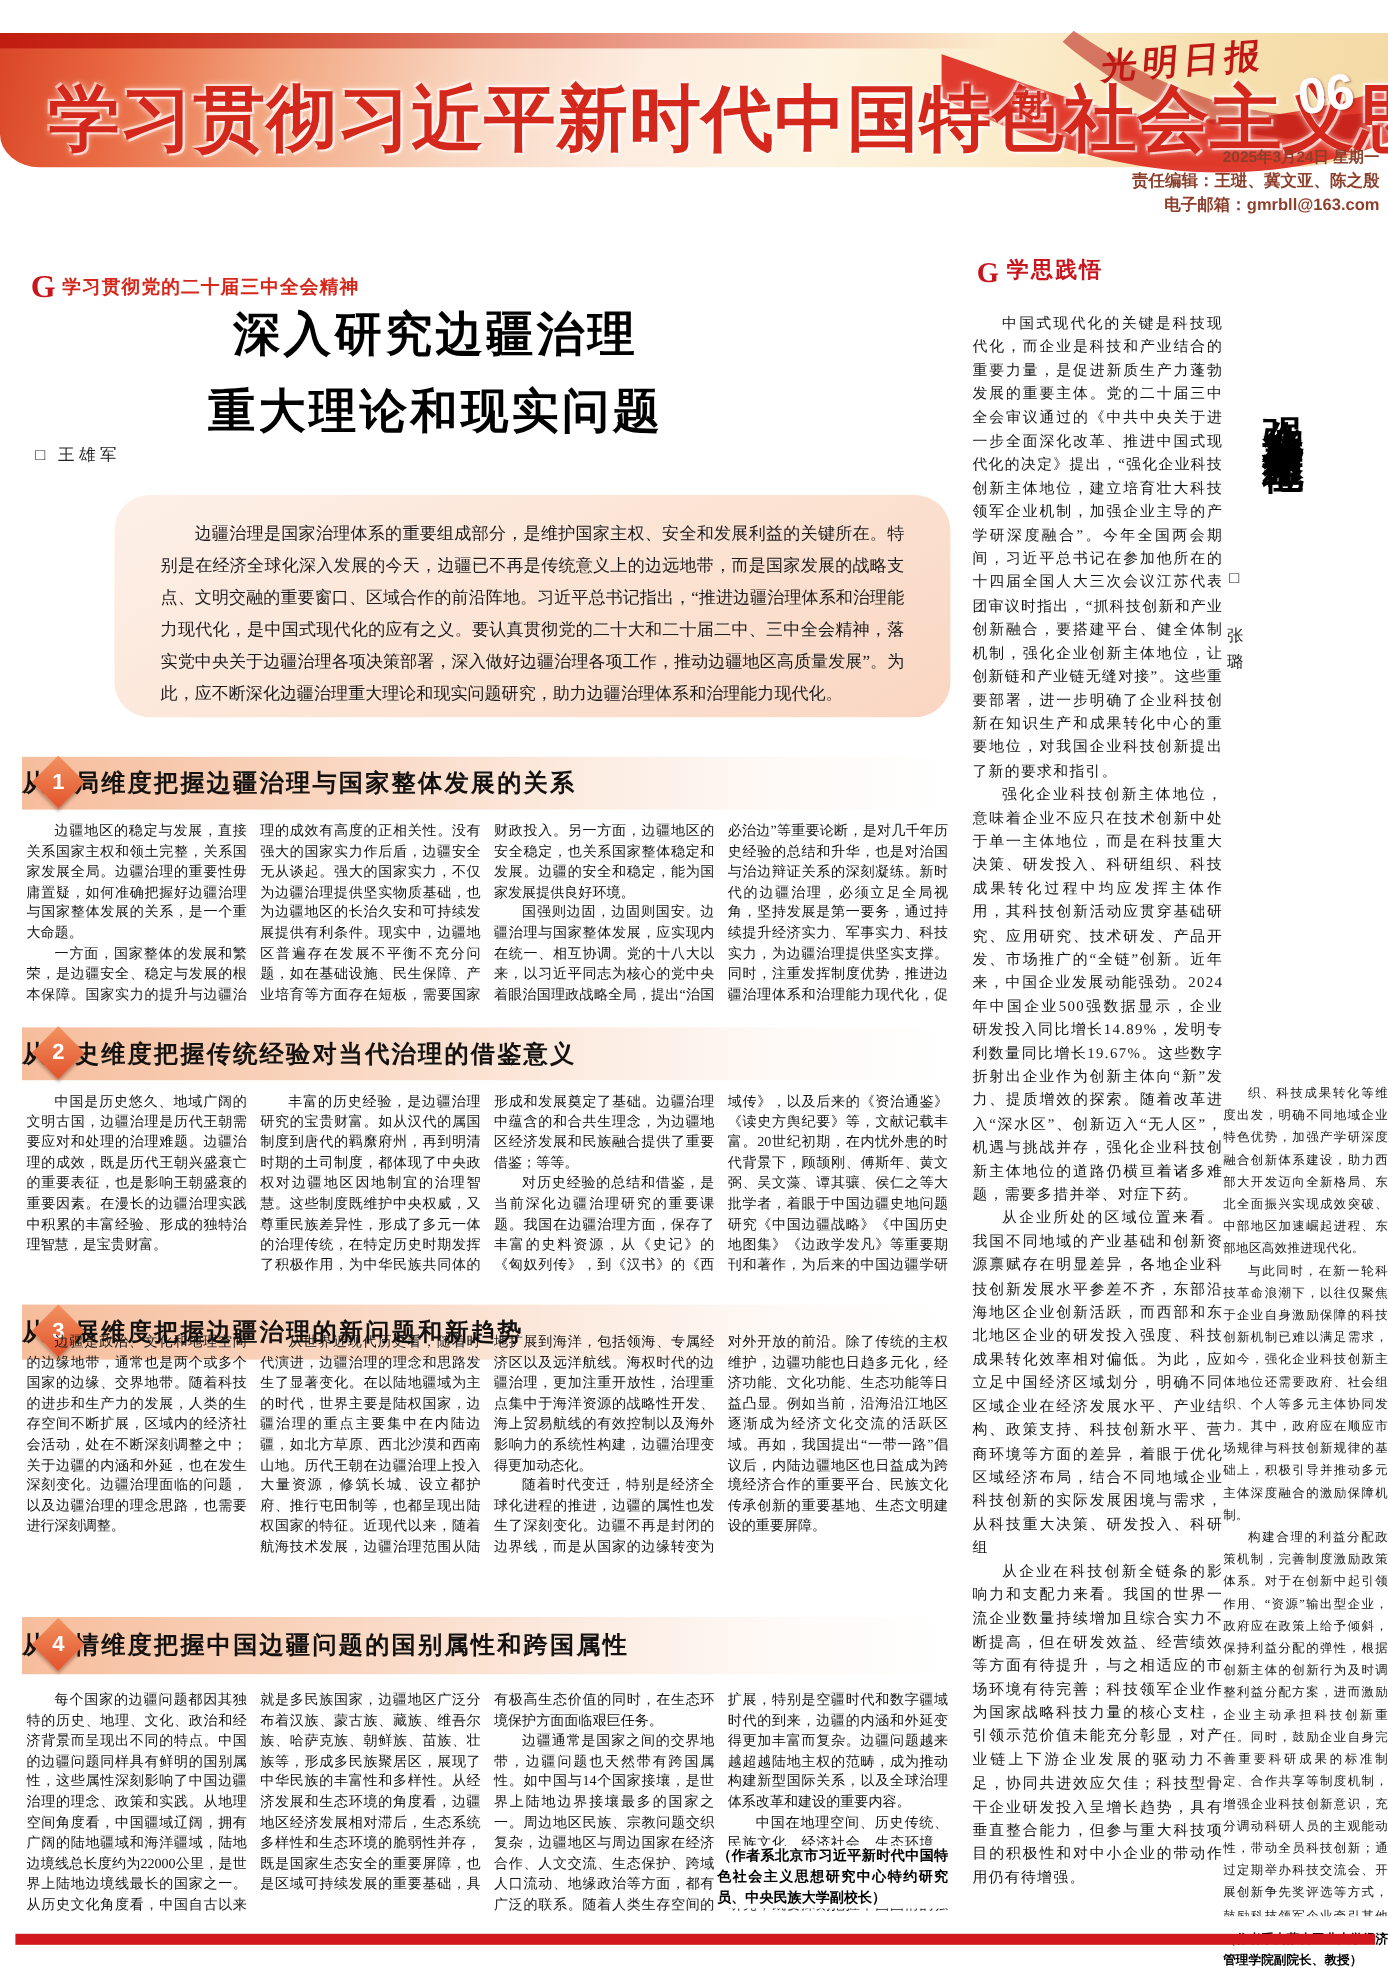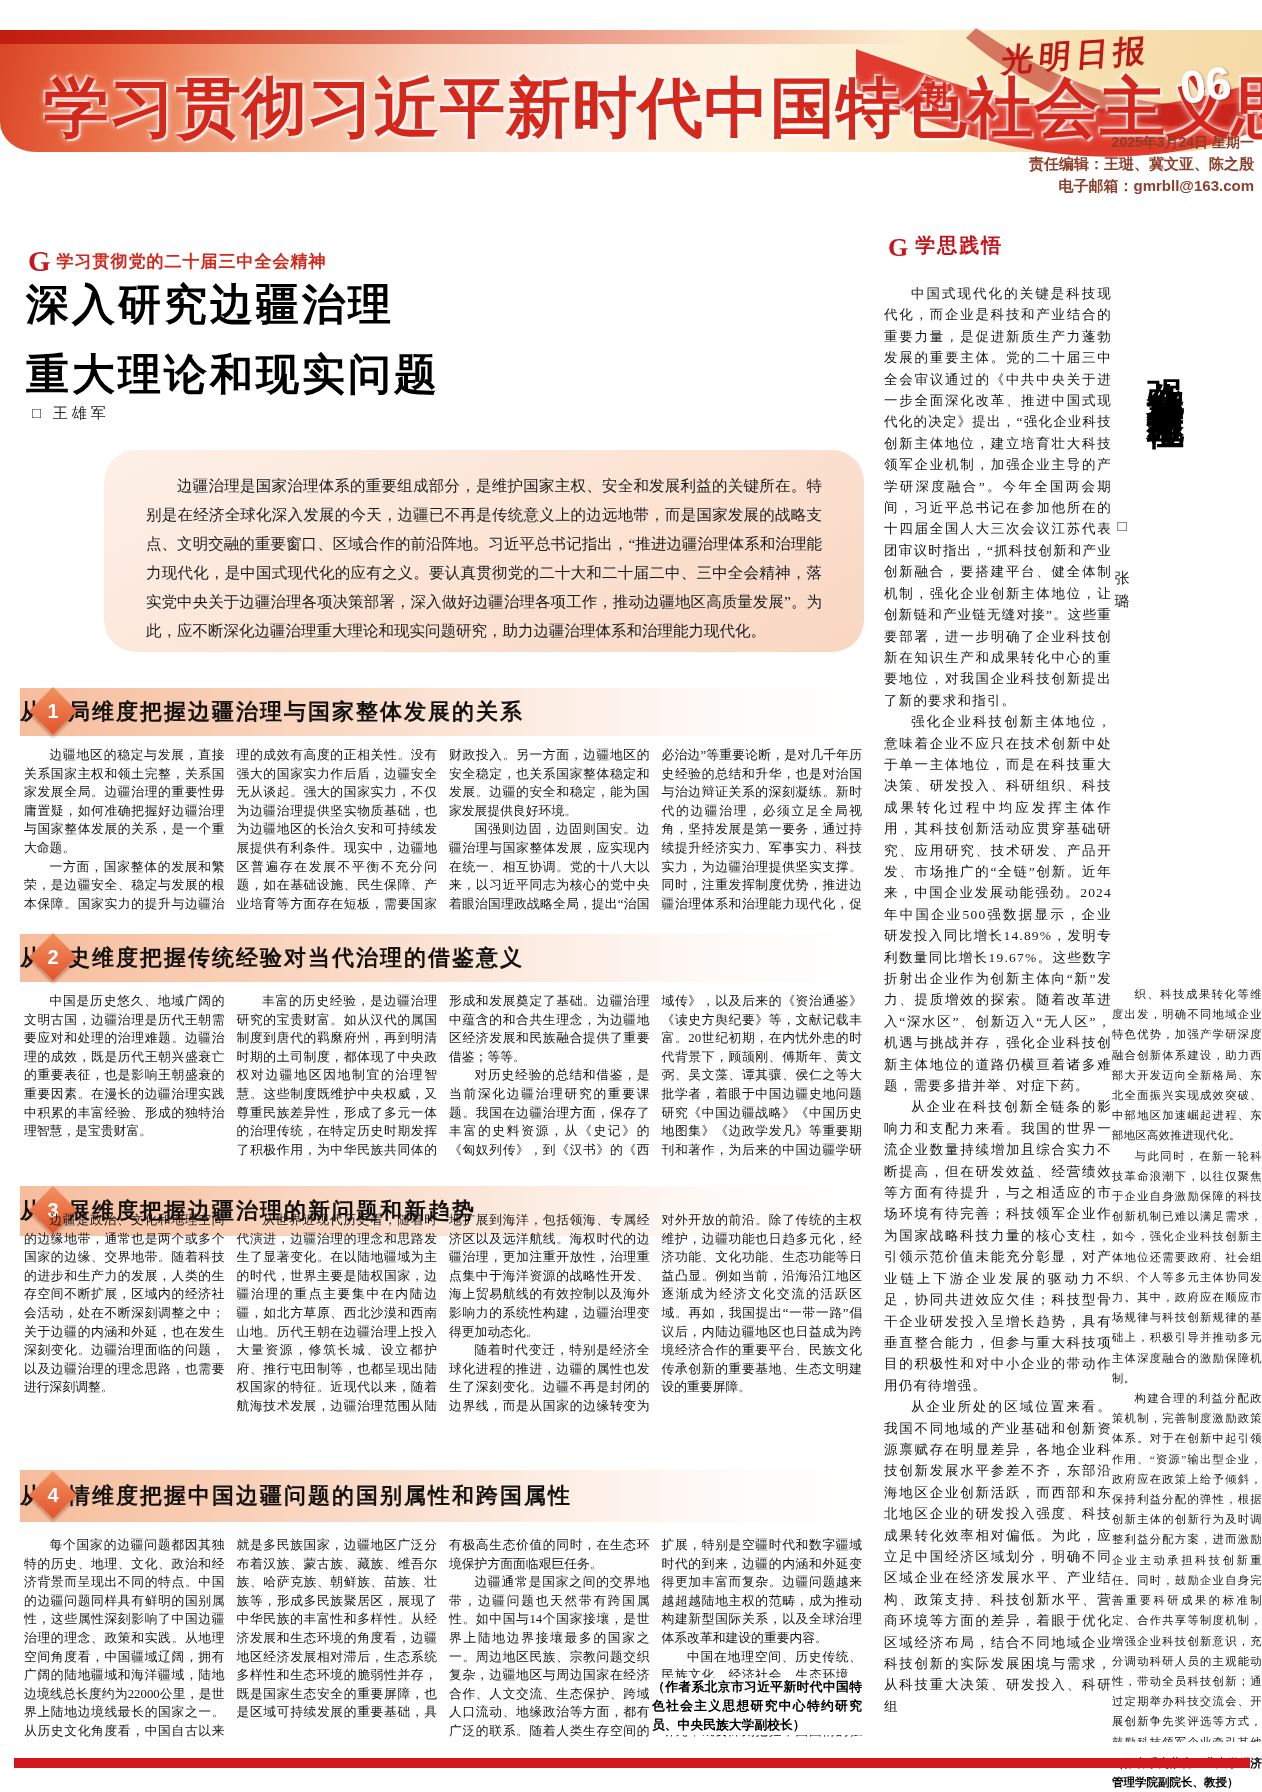--- a/index.html
+++ b/index.html
@@ -29,21 +29,21 @@
     font-family:"Liberation Sans","DejaVu Sans",sans-serif;}
   .date-line1{font-size:14px;font-weight:700;margin-bottom:3px;}
   .date-line2,.date-line3{font-size:15px;font-weight:700;margin-bottom:3px;}
 
   
   .glogo{display:inline-block;color:#c8161e;font-weight:900;font-size:29px;line-height:26px;
     font-family:"Liberation Serif",serif;margin-right:5px;vertical-align:-4px;}
   .eyebrow{left:28px;top:248px;font-size:17px;font-weight:700;color:#d5281c;letter-spacing:1px;
     font-family:"Liberation Sans","DejaVu Sans",sans-serif;}
   .main-title{left:26px;top:270px;width:740px;font-size:43px;line-height:70px;font-weight:900;
-    color:#000;letter-spacing:3px;}
+    color:#000;letter-spacing:3px;text-align:center;}
   .byline-left{left:32px;top:404px;font-size:15px;letter-spacing:4px;color:#222;}
   .intro-box{left:104px;top:450px;width:760px;height:202px;box-sizing:border-box;border-radius:32px;
     background:linear-gradient(150deg,#fdf0e8 0%,#fce3d3 55%,#f9d6c2 100%);
     padding:21px 42px;font-size:15.5px;line-height:29px;text-align:justify;color:#1c1c1c;}
   .intro-box p{margin:0;text-indent:2em;}
 
   .band{left:20px;width:842px;height:48px;
     background:linear-gradient(90deg,#f6bd9c 0%,#f9d3bc 30%,#fcebe0 60%,#fefaf7 82%,#ffffff 100%);}
   .diamond{position:absolute;left:16px;top:6px;width:34px;height:34px;transform:rotate(45deg);
     background:linear-gradient(135deg,#f2925f,#e2532d);box-shadow:2px 2px 3px rgba(80,30,10,.35);}
@@ -161,22 +161,22 @@
   </div>
   <div class="abs attr-left">（作者系北京市习近平新时代中国特色社会主义思想研究中心特约研究员、中央民族大学副校长）</div>
 
   <div class="abs rheader">
     <span class="glogo">G</span><span>学思践悟</span>
   </div>
 
   <div class="abs rcol1">
     <p>中国式现代化的关键是科技现代化，而企业是科技和产业结合的重要力量，是促进新质生产力蓬勃发展的重要主体。党的二十届三中全会审议通过的《中共中央关于进一步全面深化改革、推进中国式现代化的决定》提出，“强化企业科技创新主体地位，建立培育壮大科技领军企业机制，加强企业主导的产学研深度融合”。今年全国两会期间，习近平总书记在参加他所在的十四届全国人大三次会议江苏代表团审议时指出，“抓科技创新和产业创新融合，要搭建平台、健全体制机制，强化企业创新主体地位，让创新链和产业链无缝对接”。这些重要部署，进一步明确了企业科技创新在知识生产和成果转化中心的重要地位，对我国企业科技创新提出了新的要求和指引。</p>
     <p>强化企业科技创新主体地位，意味着企业不应只在技术创新中处于单一主体地位，而是在科技重大决策、研发投入、科研组织、科技成果转化过程中均应发挥主体作用，其科技创新活动应贯穿基础研究、应用研究、技术研发、产品开发、市场推广的“全链”创新。近年来，中国企业发展动能强劲。2024年中国企业500强数据显示，企业研发投入同比增长14.89%，发明专利数量同比增长19.67%。这些数字折射出企业作为创新主体向“新”发力、提质增效的探索。随着改革进入“深水区”、创新迈入“无人区”，机遇与挑战并存，强化企业科技创新主体地位的道路仍横亘着诸多难题，需要多措并举、对症下药。</p>
+    <p>从企业所处的区域位置来看。我国不同地域的产业基础和创新资源禀赋存在明显差异，各地企业科技创新发展水平参差不齐，东部沿海地区企业创新活跃，而西部和东北地区企业的研发投入强度、科技成果转化效率相对偏低。为此，应立足中国经济区域划分，明确不同区域企业在经济发展水平、产业结构、政策支持、科技创新水平、营商环境等方面的差异，着眼于优化区域经济布局，结合不同地域企业科技创新的实际发展困境与需求，从科技重大决策、研发投入、科研组</p>
     <p>从企业在科技创新全链条的影响力和支配力来看。我国的世界一流企业数量持续增加且综合实力不断提高，但在研发效益、经营绩效等方面有待提升，与之相适应的市场环境有待完善；科技领军企业作为国家战略科技力量的核心支柱，引领示范价值未能充分彰显，对产业链上下游企业发展的驱动力不足，协同共进效应欠佳；科技型骨干企业研发投入呈增长趋势，具有垂直整合能力，但参与重大科技项目的积极性和对中小企业的带动作用仍有待增强。</p>
-    <p>从企业所处的区域位置来看。我国不同地域的产业基础和创新资源禀赋存在明显差异，各地企业科技创新发展水平参差不齐，东部沿海地区企业创新活跃，而西部和东北地区企业的研发投入强度、科技成果转化效率相对偏低。为此，应立足中国经济区域划分，明确不同区域企业在经济发展水平、产业结构、政策支持、科技创新水平、营商环境等方面的差异，着眼于优化区域经济布局，结合不同地域企业科技创新的实际发展困境与需求，从科技重大决策、研发投入、科研组</p>
   </div>
 
   <div class="abs rbyline">□ 张 璐</div>
   <div class="abs rtitle">强化企业科技创新主体地位</div>
 
   <div class="abs rcol2">
     <p>织、科技成果转化等维度出发，明确不同地域企业特色优势，加强产学研深度融合创新体系建设，助力西部大开发迈向全新格局、东北全面振兴实现成效突破、中部地区加速崛起进程、东部地区高效推进现代化。</p>
     <p>与此同时，在新一轮科技革命浪潮下，以往仅聚焦于企业自身激励保障的科技创新机制已难以满足需求，如今，强化企业科技创新主体地位还需要政府、社会组织、个人等多元主体协同发力。其中，政府应在顺应市场规律与科技创新规律的基础上，积极引导并推动多元主体深度融合的激励保障机制。</p>
     <p>构建合理的利益分配政策机制，完善制度激励政策体系。对于在创新中起引领作用、“资源”输出型企业，政府应在政策上给予倾斜，保持利益分配的弹性，根据创新主体的创新行为及时调整利益分配方案，进而激励企业主动承担科技创新重任。同时，鼓励企业自身完善重要科研成果的标准制定、合作共享等制度机制，增强企业科技创新意识，充分调动科研人员的主观能动性，带动全员科技创新；通过定期举办科技交流会、开展创新争先奖评选等方式，鼓励科技领军企业牵引其他企业开展科技创新活动，进一步夯实企业科技创新主体地位。</p>
 

